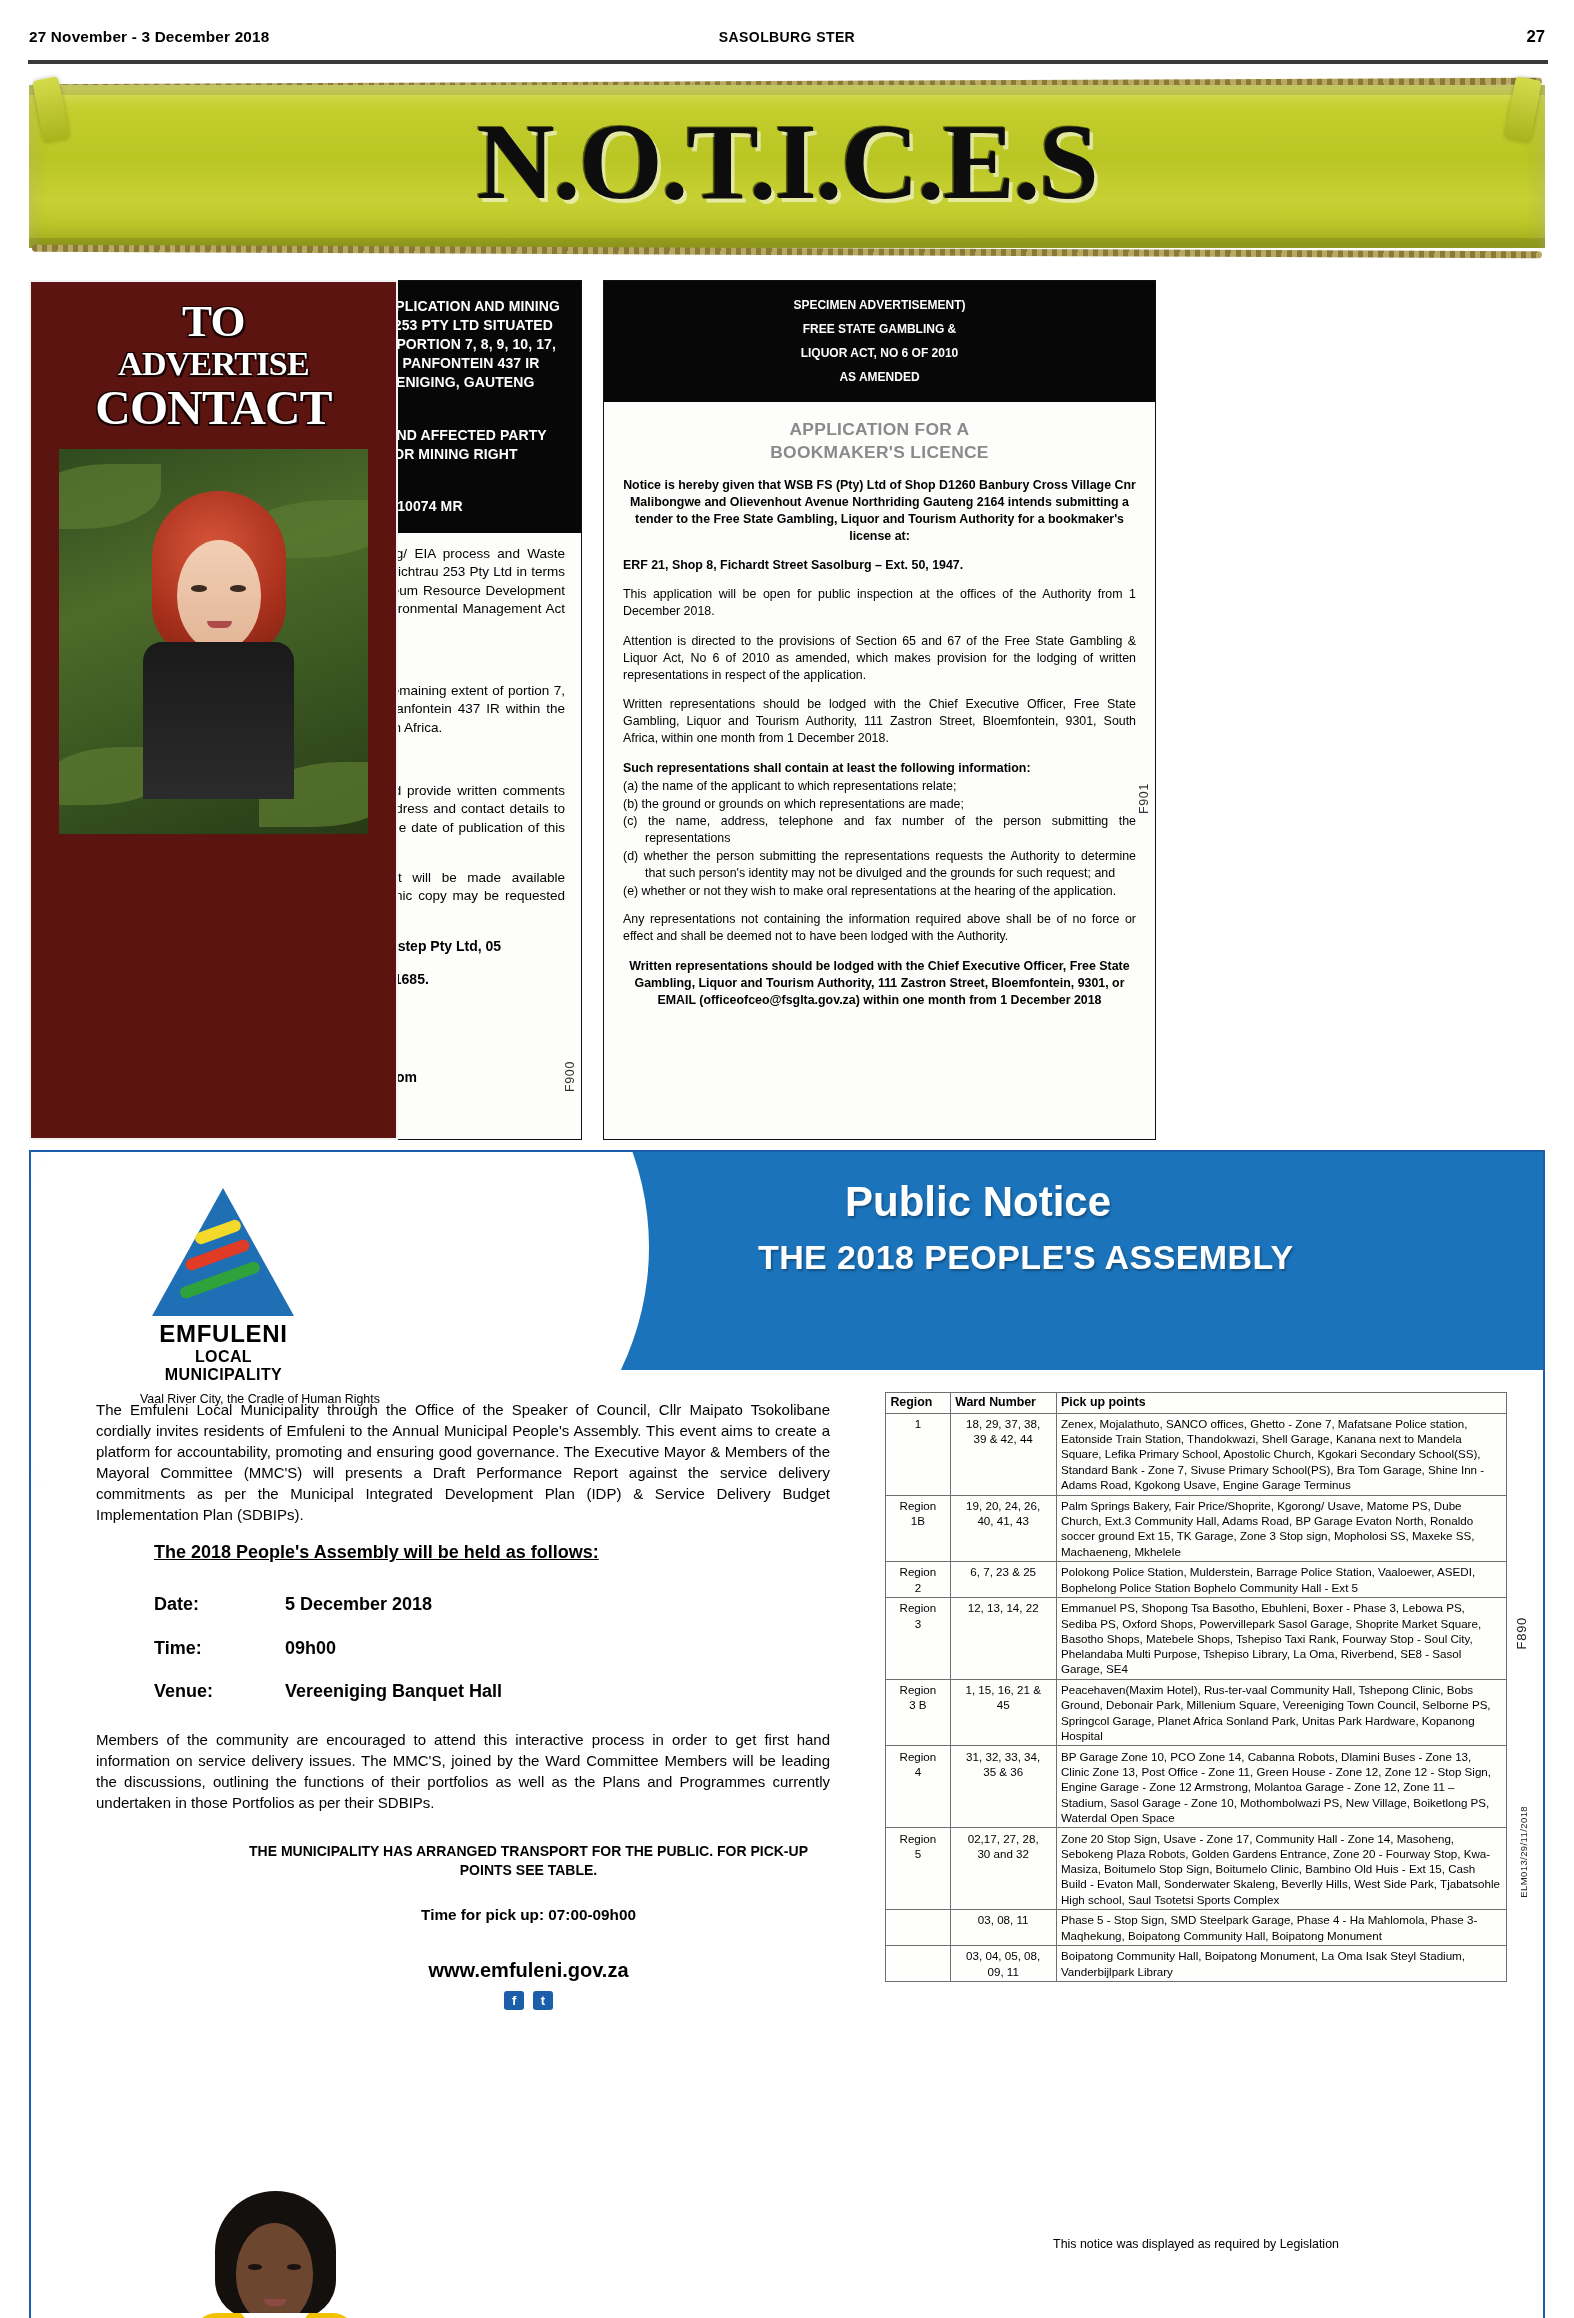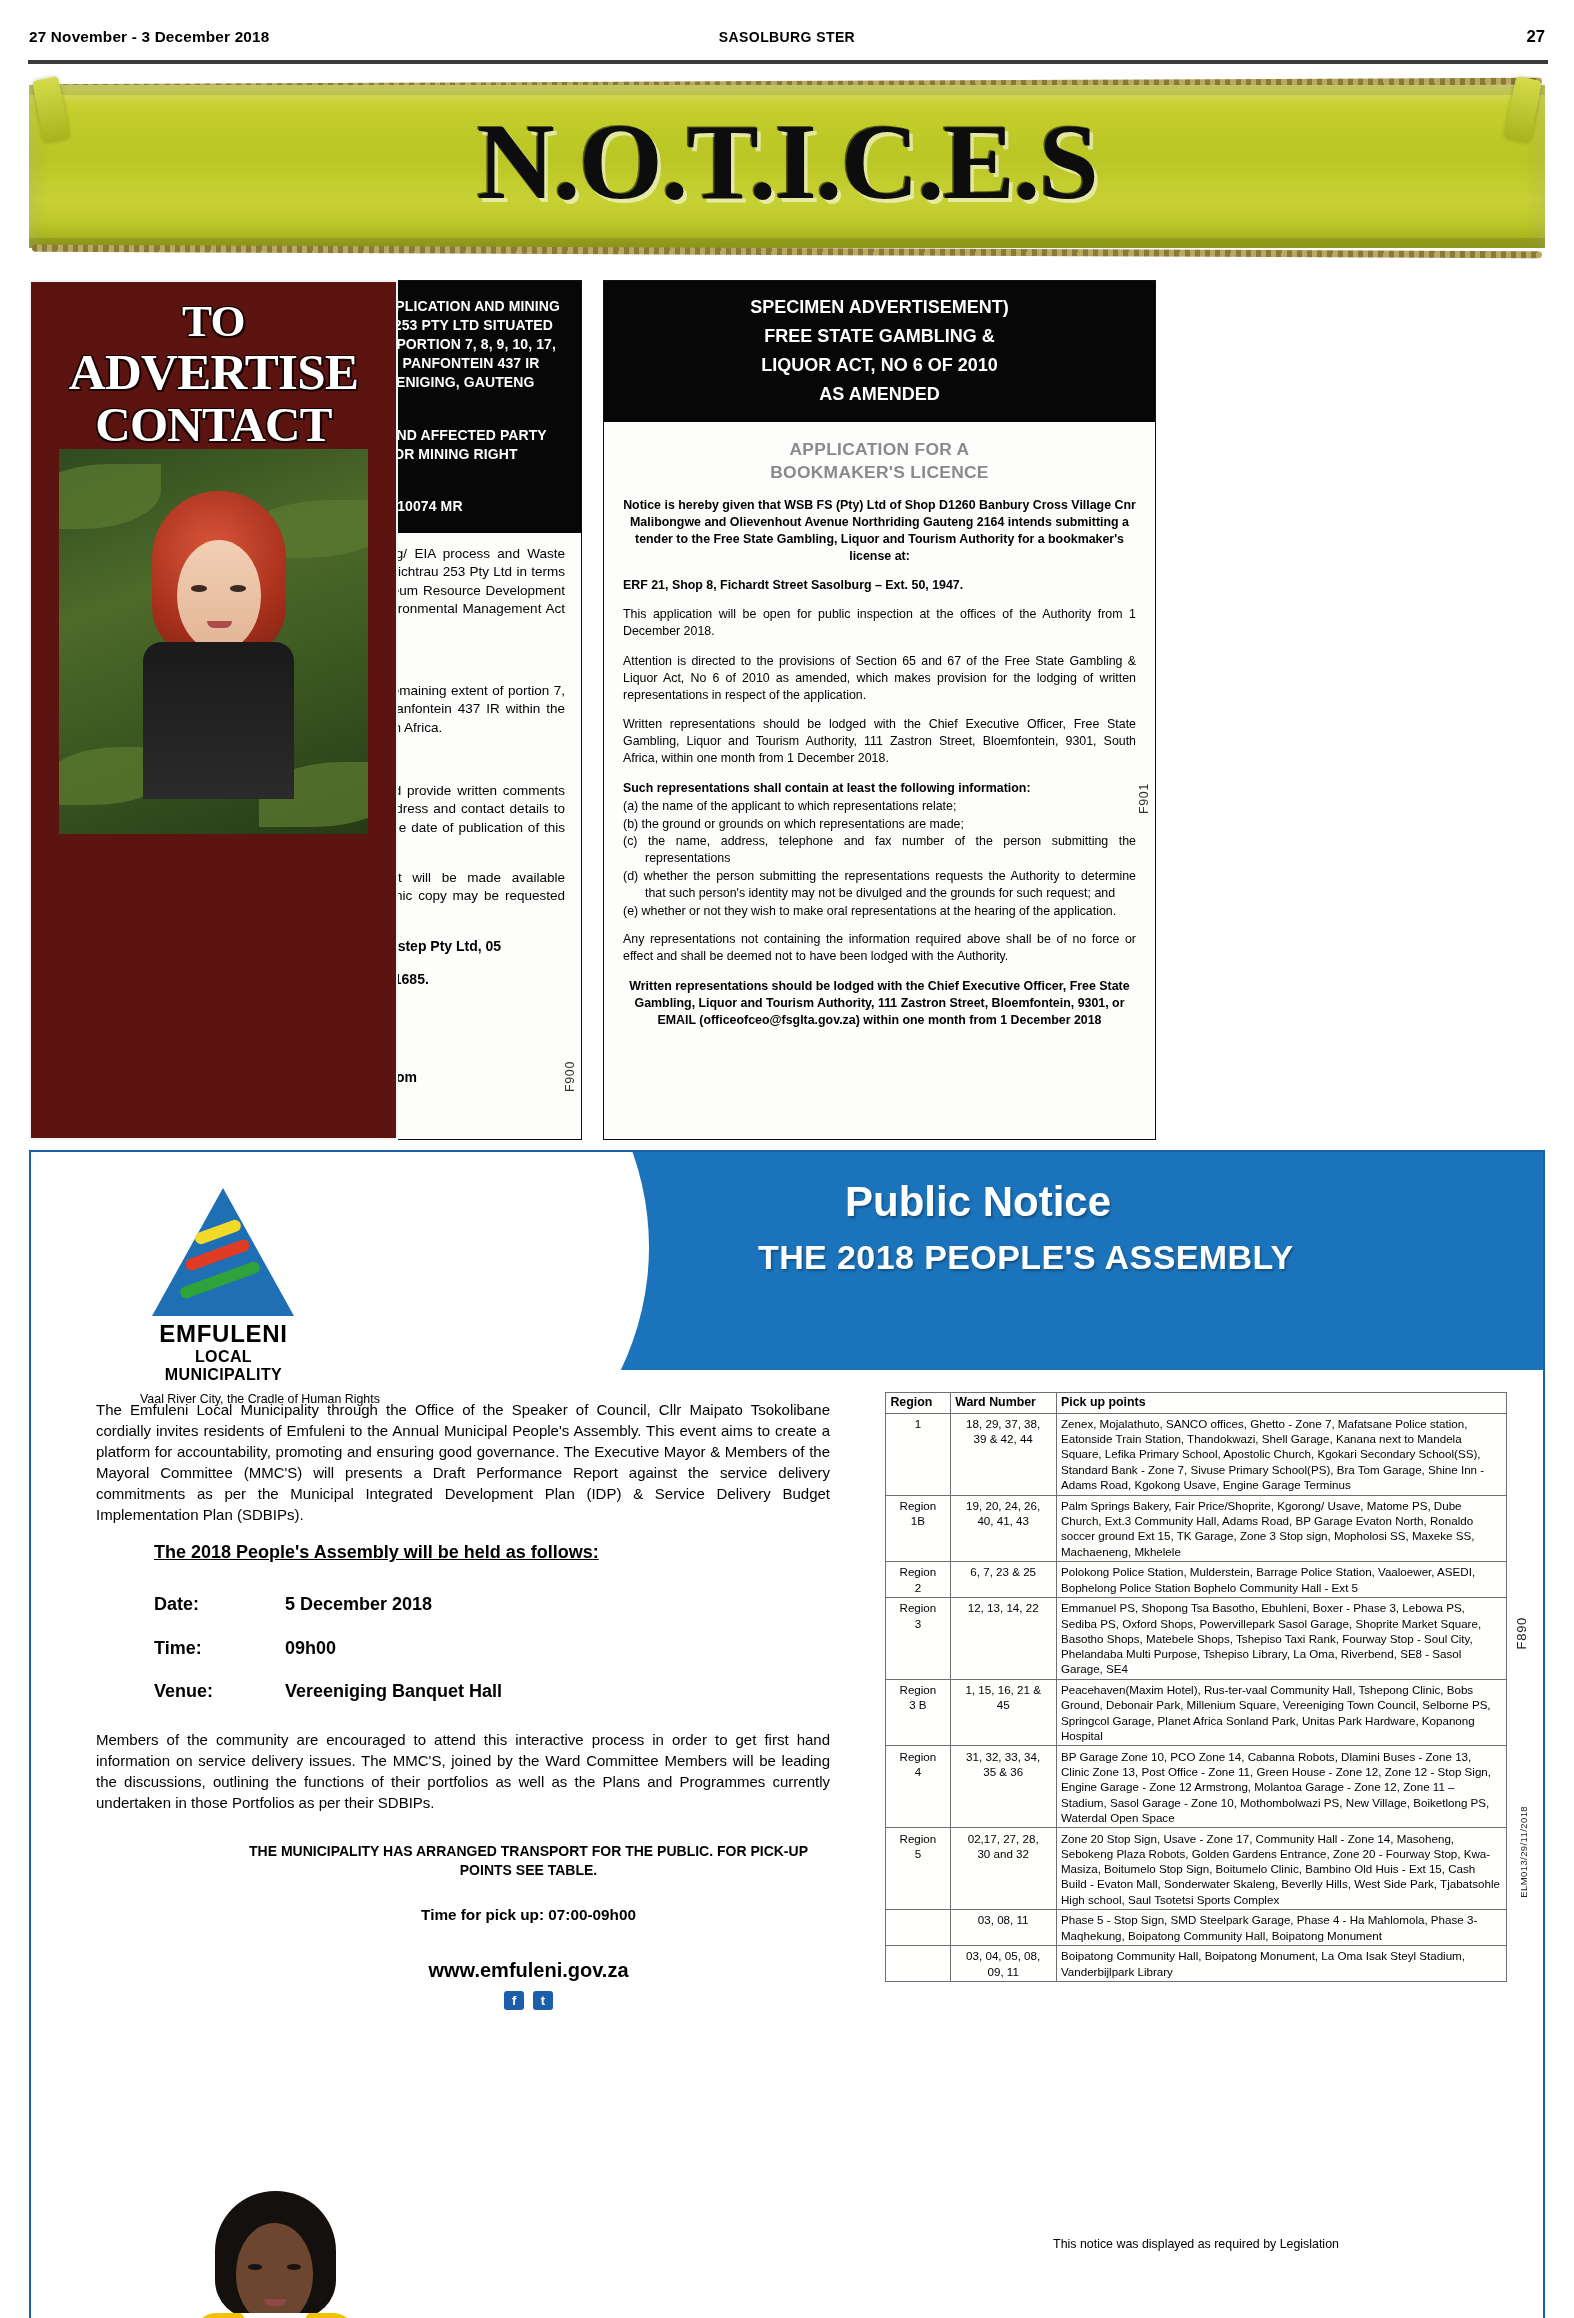--- a/index.html
+++ b/index.html
@@ -43,39 +43,39 @@
   .blackhead{background:#070707;color:#fff;text-align:center;font-weight:bold;
      font-size:14px;line-height:19px;padding:16px 19px 17.4px;letter-spacing:0.1px;}
   .blackhead .gap{display:block;height:14.5px;}
   .body-txt{padding:11.6px 16px 0;font-size:13.5px;line-height:18.5px;text-align:justify;}
   .body-txt p{margin:0 0 13px;}
   .sec-h{font-weight:bold;margin:0 0 11.6px;font-size:14px;}
   .ctr-b{text-align:center;font-weight:bold;font-size:14px;line-height:19.6px;margin:4.4px 0 0;}
   .ul{text-decoration:underline;}
 
   .midhead{background:#070707;color:#fff;text-align:center;font-weight:bold;
-     font-size:18px;line-height:29px;padding:11.6px 14.5px 13px;}
+     font-size:12px;line-height:24px;padding:11.6px 14.5px 13px;}
   .sub-grey{text-align:center;color:#8a8a8a;font-weight:bold;font-size:17.4px;line-height:23px;
      padding:16px 7.3px 13px;letter-spacing:0.3px;}
   .mid-b{padding:0 19px;font-size:12.4px;line-height:17px;text-align:justify;}
   .mid-b p{margin:0 0 12.4px;}
   .mid-b p.bold{font-weight:bold;}
   .lettered{margin:0 0 11.6px;padding:0;list-style:none;font-size:12.4px;line-height:17px;}
   .lettered li{padding-left:22px;text-indent:-22px;margin-bottom:0.7px;}
   .sidecode{position:absolute;font-size:12.4px;color:#333;
      writing-mode:vertical-rl;transform:rotate(180deg);letter-spacing:0.7px;}
 
   
   .red{position:absolute;left:0;top:0;width:369px;height:860px;background:#5c1411;
        border:2.9px solid #f2f2f2;box-sizing:border-box;overflow:hidden;}
   .red .rt{text-align:center;font-family:"Liberation Serif", serif;font-weight:bold;color:#fff;
      letter-spacing:-0.7px;line-height:1.0;
      text-shadow:2.2px 2.2px 0 #1a0505,-1.5px -1.5px 0 #1a0505,1.5px -1.5px 0 #1a0505,-1.5px 1.5px 0 #1a0505;}
   .red .l1{font-size:45px;margin-top:17.4px;}
-  .red .l2{font-size:51px;margin-top:2.9px;}
+  .red .l2{font-size:34px;margin-top:2.9px;}
   .red .l3{font-size:49px;margin-top:1.5px;}
   .photo{position:absolute;left:28px;top:167px;width:309px;height:385px;overflow:hidden;
          background:linear-gradient(160deg,#2f4a1e 0%,#4e6b2a 35%,#3d5a22 60%,#263a16 100%);}
   .leaf{position:absolute;background:#5b7a30;opacity:.75;border-radius:60% 0 60% 0;}
   .head-shape{position:absolute;left:87px;top:42px;width:145px;height:305px;}
   .hair{position:absolute;left:5.8px;top:0;width:134px;height:167px;border-radius:67px 67px 51px 51px;
         background:radial-gradient(circle at 45% 35%,#d8563a,#a8301c 60%,#7b2213);}
   .face{position:absolute;left:30.5px;top:49px;width:84px;height:111px;border-radius:42px/55px;
         background:linear-gradient(180deg,#f2cfb4,#e2b496);}
   .eye{position:absolute;top:45px;width:16px;height:6.5px;border-radius:50%;background:#3a2a20;}

